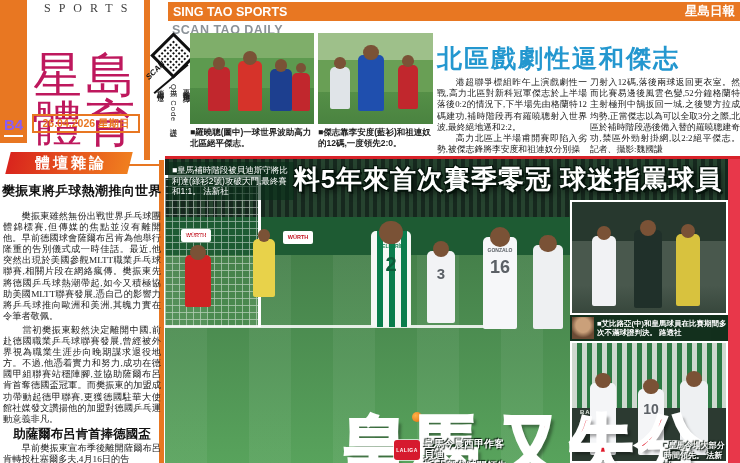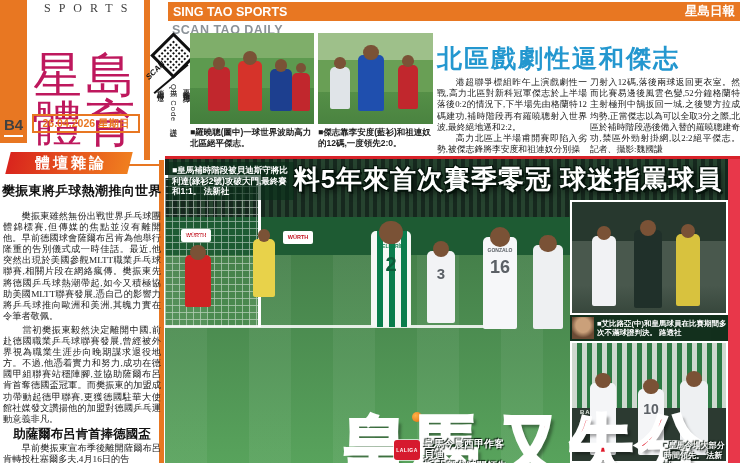--- a/index.html
+++ b/index.html
@@ -2,21 +2,21 @@
 <html><head>
 <meta charset="utf-8">
 <style>
   html,body{margin:0;padding:0;background:#fff;}
   #page{position:relative;width:740px;height:463px;background:#fff;overflow:hidden;
         font-family:"Liberation Sans","DejaVu Sans",sans-serif;}
   .abs{position:absolute;}
 
   
   .side-bar{left:0;top:0;width:27px;height:143px;background:#e87722;}
-  .side-b4{left:0;top:116px;width:27px;text-align:center;color:#404040;font-weight:bold;font-size:15px;}
+  .side-b4{left:0;top:116px;width:27px;text-align:center;color:#8b5cf6;font-weight:bold;font-size:15px;}
   .side-rule{left:4px;top:135px;width:19px;height:2px;background:#fff;}
 
   
   .mast-en{left:44px;top:1px;color:#404040;font-size:12px;letter-spacing:8px;
            font-family:"Liberation Serif",serif;}
   .mast-zh{left:30px;top:12px;width:112px;text-align:center;color:#be185d;
            font-family:"Liberation Serif","DejaVu Serif",serif;
            font-size:49px;line-height:48px;letter-spacing:4px;margin-top:40px;}
   .date-box{left:32px;top:114px;width:104px;height:15px;border:2px solid #e87722;
             color:#e87722;font-weight:bold;font-size:10.5px;text-align:center;line-height:15px;}
@@ -98,21 +98,21 @@
   .goal-net{position:absolute;left:0;top:18px;width:96px;height:150px;opacity:.55;
      background:repeating-linear-gradient(0deg,rgba(255,255,255,.8) 0 1px,transparent 1px 7px),
                 repeating-linear-gradient(90deg,rgba(255,255,255,.8) 0 1px,transparent 1px 7px);}
   .goal-post{position:absolute;left:93px;top:18px;width:3px;height:150px;background:#fff;}
   .goal-bar{position:absolute;left:0;top:16px;width:96px;height:3px;background:#fff;}
   .pitch-line{position:absolute;left:0;top:166px;width:340px;height:3px;background:rgba(255,255,255,.85);}
   .ball{position:absolute;left:247px;top:253px;width:10px;height:10px;border-radius:50%;
         background:radial-gradient(circle at 35% 35%,#ffb347,#e06a10);}
 
   .mp-cap{position:absolute;left:3px;top:3px;width:118px;padding:3px 4px;
-          background:rgba(8,45,25,.62);color:#fff;font-size:8.5px;line-height:10.5px;font-weight:700;}
+          background:rgba(8,45,25,.62);color:#fff;font-size:8.5px;line-height:10.5px;font-weight:400;}
   .mp-headline{position:absolute;left:126px;top:3px;width:434px;text-align:center;color:#fff;
      font-weight:900;font-size:26px;letter-spacing:1px;
      text-shadow:2px 2px 0 #05140b,-1px -1px 0 #05140b,1px -1px 0 #05140b,-1px 1px 0 #05140b,3px 3px 6px rgba(0,0,0,.8);}
 
   .jersey-name{position:absolute;width:100%;text-align:center;font-size:5px;font-weight:bold;}
   .jersey-num{position:absolute;width:100%;text-align:center;font-weight:900;}
 
   
   .inset{position:absolute;left:405px;top:41px;width:158px;height:263px;}
   .inset-a{position:absolute;left:0;top:0;width:154px;height:111px;border:2px solid #fff;

